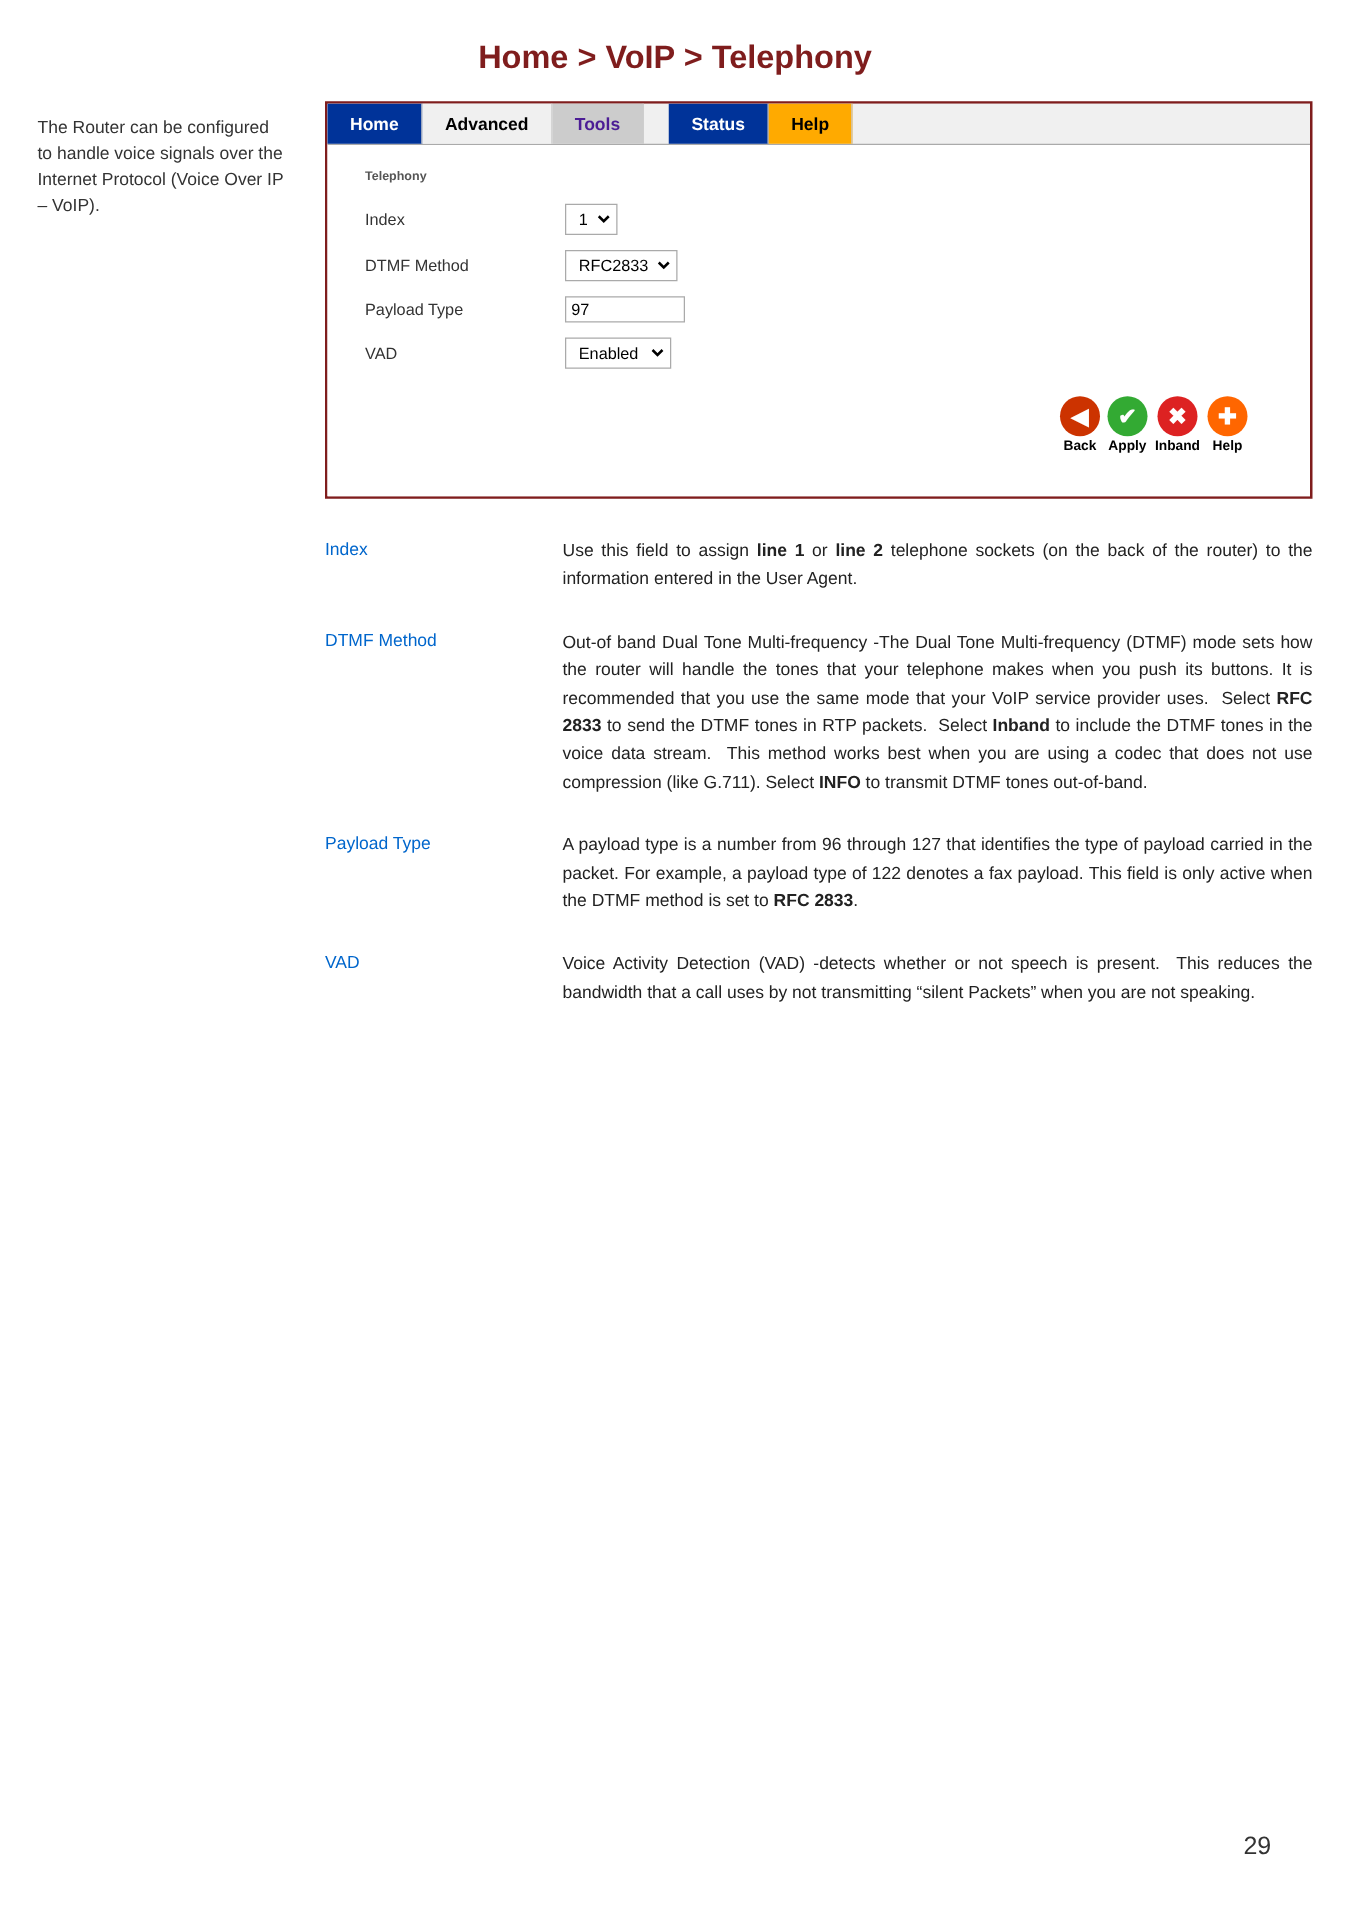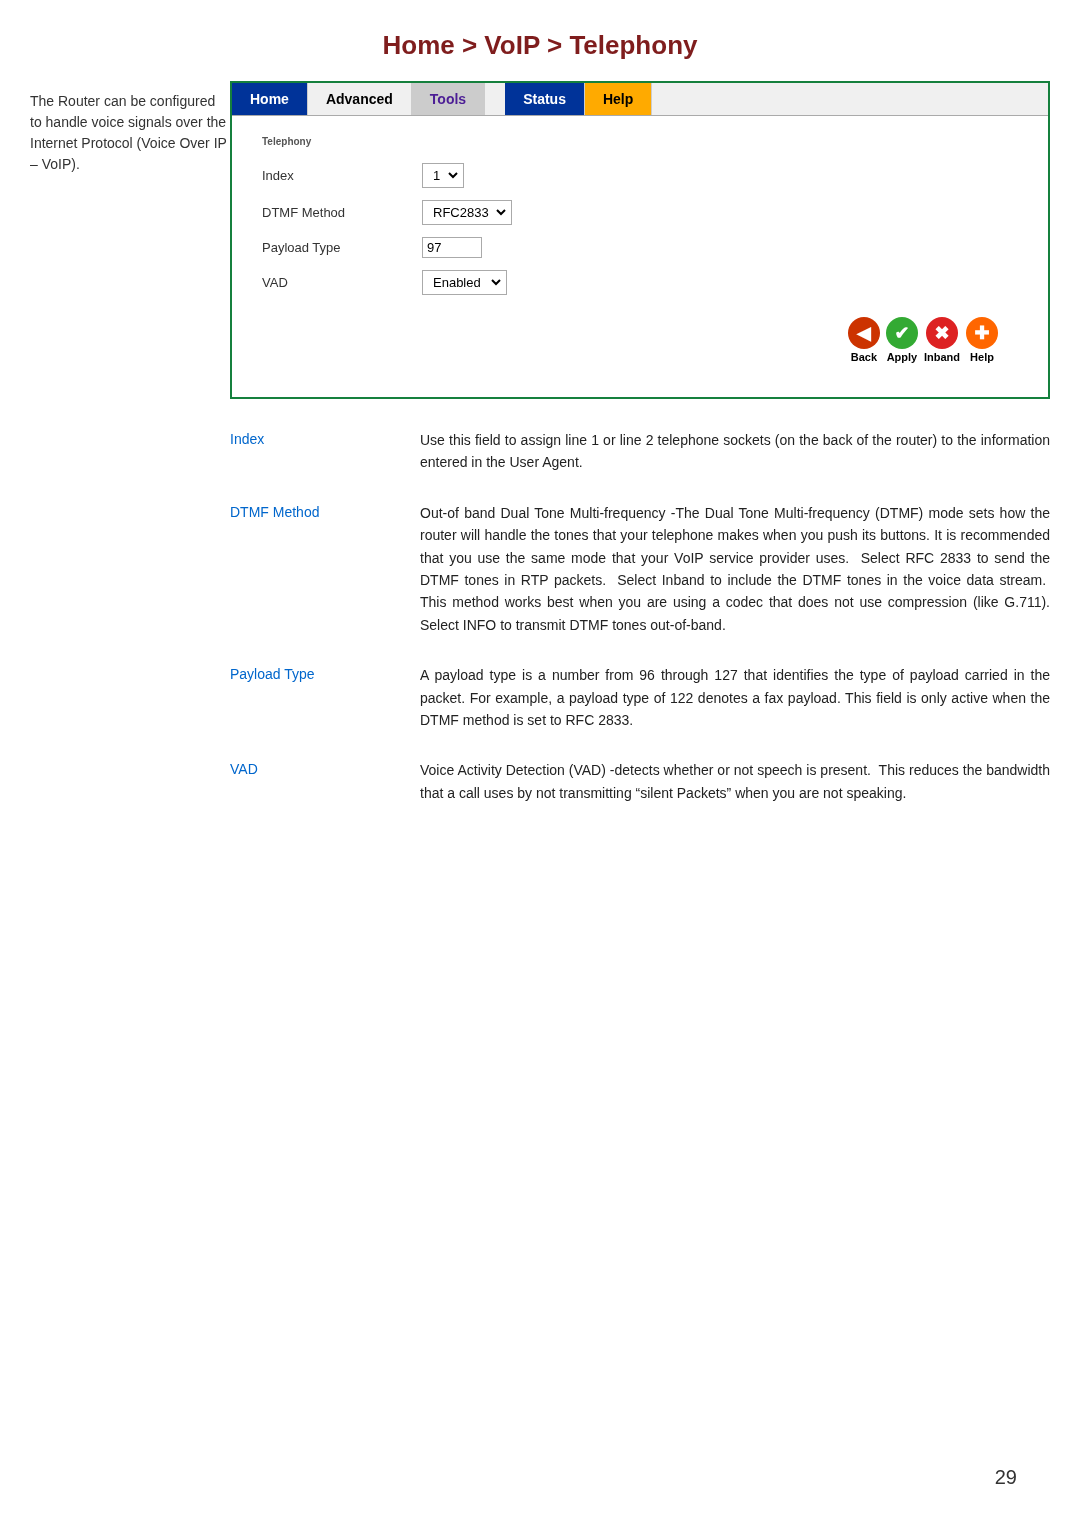--- a/index.html
+++ b/index.html
@@ -18,41 +18,42 @@
       padding: 30px 0 20px 0;
       font-size: 26px;
       font-weight: bold;
       color: #7f1d1d;
     }
 
     .main-layout {
       display: flex;
       flex-direction: row;
       padding: 0 30px;
+      gap: 30px;
     }
 
     .left-col {
       width: 200px;
       flex-shrink: 0;
     }
 
     .left-description {
       font-size: 14px;
       color: #333;
       line-height: 1.5;
       padding-top: 10px;
     }
 
     .right-col {
       flex: 1;
     }
 
     
     .router-ui-box {
-      border: 2px solid #15803d;
+      border: 2px solid #7f1d1d;
       margin-bottom: 30px;
     }
 
     .nav-bar {
       display: flex;
       flex-direction: row;
       background: #f0f0f0;
       border-bottom: 1px solid #aaa;
     }
 
@@ -123,21 +124,21 @@
 
     .form-control select,
     .form-control input[type="text"] {
       font-size: 13px;
       border: 1px solid #aaa;
       padding: 2px 4px;
       background: #fff;
     }
 
     .form-control input[type="text"] {
-      width: 60px;
+      width: 96px;
     }
 
     .action-row {
       display: flex;
       flex-direction: row;
       justify-content: flex-end;
       align-items: center;
       gap: 6px;
       padding: 10px 20px 14px 0;
     }
@@ -186,21 +187,21 @@
 
     .help-desc {
       flex: 1;
       font-size: 14px;
       color: #222;
       line-height: 1.6;
       text-align: justify;
     }
 
     .help-desc b {
-      font-weight: normal;
+      font-weight: bold;
     }
 
     .page-number {
       position: absolute;
       bottom: 40px;
       right: 63px;
       font-size: 20px;
       color: #333;
     }
 

